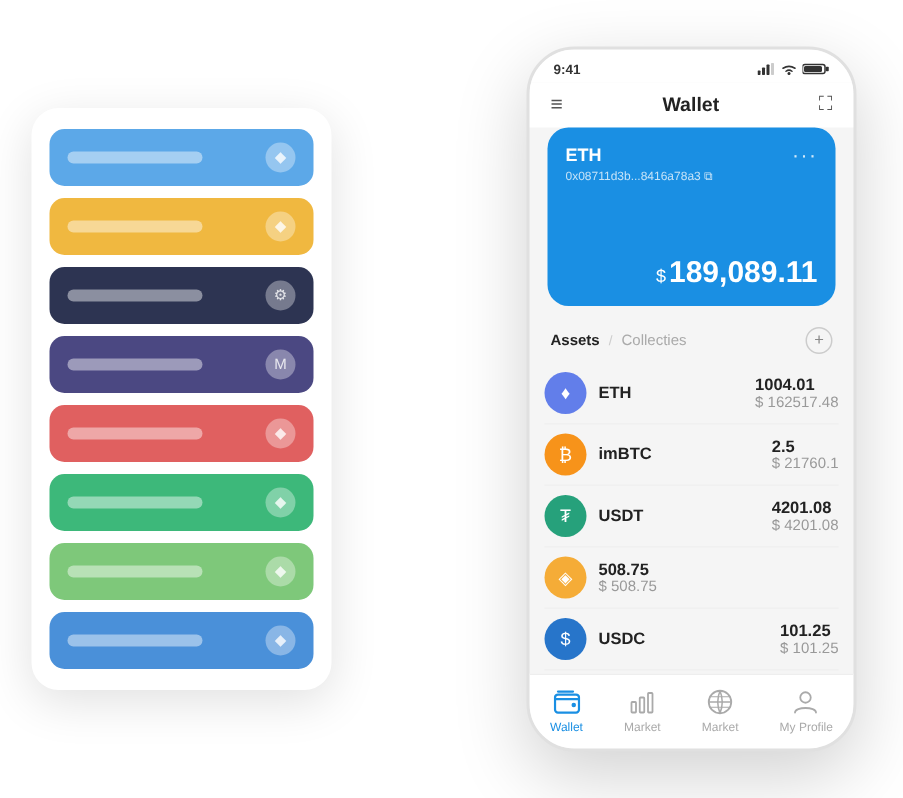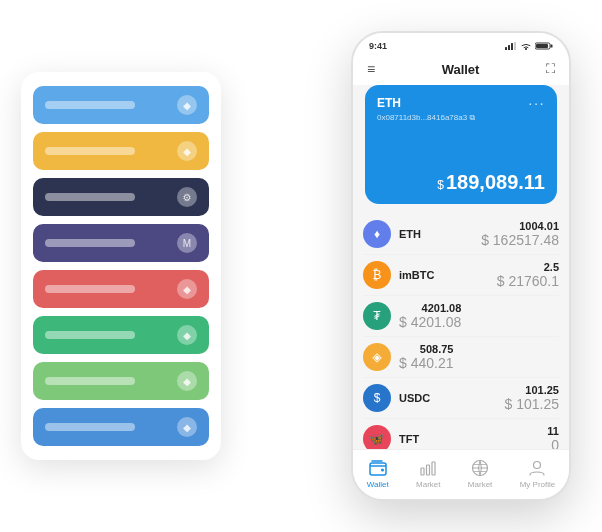--- a/index.html
+++ b/index.html
@@ -251,32 +251,31 @@
     }
 
     .token-name {
       font-size: 11px;
       font-weight: 600;
       color: #222;
       flex: 1;
     }
 
     .token-values {
-      text-align: right;
     }
 
     .token-amount {
       font-size: 11px;
       font-weight: 600;
       color: #222;
       display: block;
     }
 
     .token-usd {
-      font-size: 14px;
+      font-size: 10px;
       color: #999;
       display: block;
     }
 
     
     .bottom-nav {
       background: #ffffff;
       border-top: 1px solid #eee;
       padding: 8px 0 10px;
       display: flex;
@@ -386,20 +385,28 @@
       <div class="eth-card-header">
         <span class="eth-card-title">ETH</span>
         <span class="eth-card-dots">···</span>
       </div>
       <div class="eth-card-address">0x08711d3b...8416a78a3 ⧉</div>
       <div class="eth-card-balance">
         <span class="eth-card-dollar">$</span><span>189,089.11</span>
       </div>
     </div>
 
+    <div class="assets-header">
+      <div class="assets-tabs">
+        <span class="assets-tab-active">Assets</span>
+        <span class="assets-tab-divider">/</span>
+        <span class="assets-tab-inactive">Collecties</span>
+      </div>
+      <div class="assets-add">+</div>
+    </div>
 
     <div class="token-list">
 
     <div class="token-item">
           <div class="token-icon" style="background: rgb(98, 126, 234); color: rgb(255, 255, 255);">♦</div>
           <span class="token-name">ETH</span>
           <div class="token-values">
             <span class="token-amount">1004.01</span>
             <span class="token-usd">$ 162517.48</span>
           </div>
@@ -407,30 +414,31 @@
         <div class="token-item">
           <div class="token-icon" style="background: rgb(247, 147, 26); color: rgb(255, 255, 255);">₿</div>
           <span class="token-name">imBTC</span>
           <div class="token-values">
             <span class="token-amount">2.5</span>
             <span class="token-usd">$ 21760.1</span>
           </div>
         </div>
         <div class="token-item">
           <div class="token-icon" style="background: rgb(38, 161, 123); color: rgb(255, 255, 255);">₮</div>
+          <span class="token-name">USDT</span>
           <div class="token-values">
             <span class="token-amount">4201.08</span>
             <span class="token-usd">$ 4201.08</span>
           </div>
         </div>
         <div class="token-item">
           <div class="token-icon" style="background: rgb(245, 172, 55); color: rgb(255, 255, 255);">◈</div>
           <div class="token-values">
             <span class="token-amount">508.75</span>
-            <span class="token-usd">$ 440.21</span>
+            <span class="token-usd">$ 508.75</span>
           </div>
         </div>
         <div class="token-item">
           <div class="token-icon" style="background: rgb(39, 117, 202); color: rgb(255, 255, 255);">$</div>
           <span class="token-name">USDC</span>
           <div class="token-values">
             <span class="token-amount">101.25</span>
             <span class="token-usd">$ 101.25</span>
           </div>
         </div>

